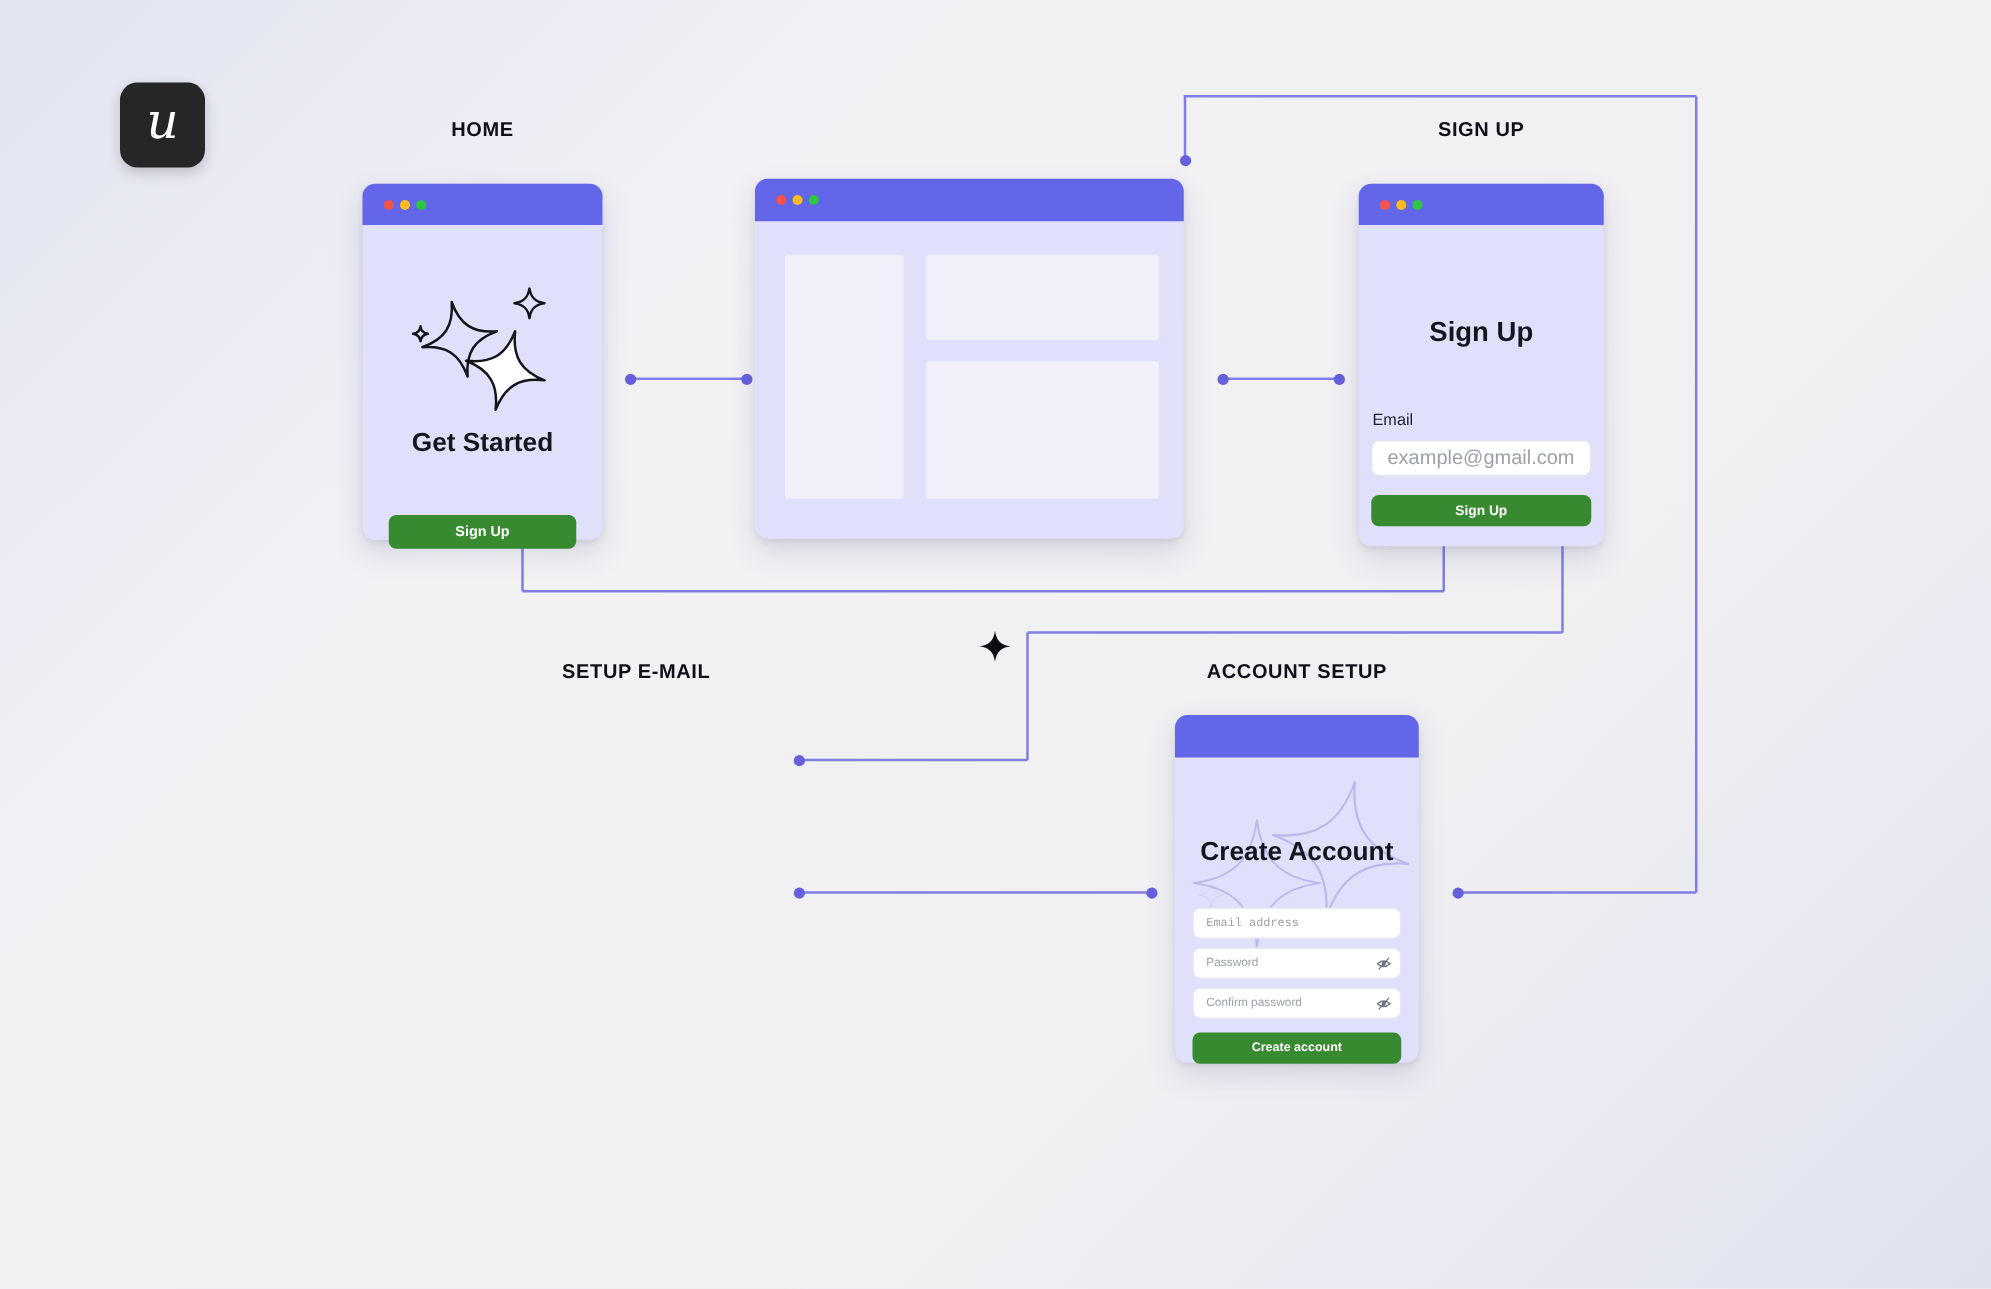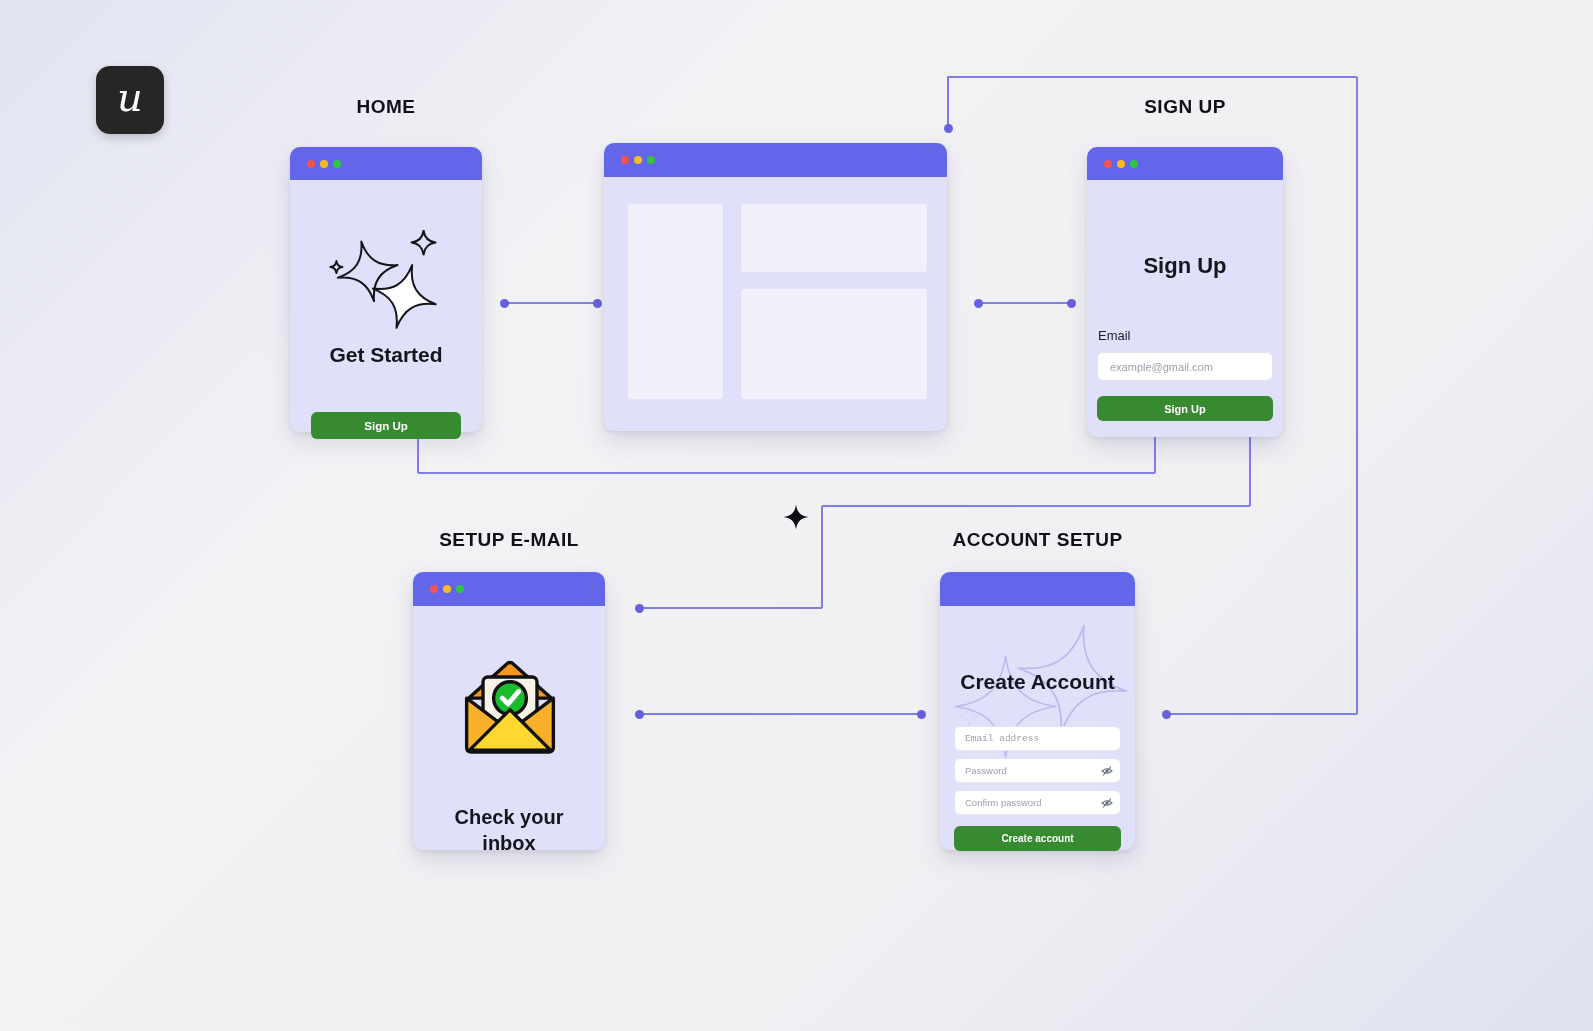--- a/index.html
+++ b/index.html
@@ -17,21 +17,21 @@
     position:absolute;left:96px;top:66px;width:68px;height:68px;
     background:#262626;border-radius:14px;display:flex;align-items:center;justify-content:center;
     box-shadow:0 4px 10px rgba(0,0,0,.18);
   }
   .logo span{
     color:#fff;font-family:"DejaVu Serif",serif;font-style:italic;
     font-size:40px;line-height:1;transform:translateY(-3px);
   }
   
   .flow-title{
-    position:absolute;text-align:center;font-weight:800;font-size:19px;
+    position:absolute;text-align:center;font-weight:800;font-size:16px;
     color:#101018;letter-spacing:.5px;
   }
   
   .window{
     position:absolute;background:#E1E0FB;border-radius:10px;
     box-shadow:0 10px 22px rgba(70,70,130,.17),0 2px 5px rgba(0,0,0,.07);
   }
   .win-header{
     height:33px;background:#6366E8;border-radius:10px 10px 0 0;
     display:flex;align-items:center;gap:5px;padding-left:17px;
@@ -156,45 +156,25 @@
 
   <div class="window" style="left:1087px;top:147px;width:196px;height:290px;">
     <div class="win-header">
       <span class="tdot red"></span>
       <span class="tdot yellow"></span>
       <span class="tdot green"></span>
     </div>
     <div class="win-body">
       <div class="card-heading" style="top:73px;font-size:22px;">Sign Up</div>
       <div class="label-sm" style="left:11px;top:148px;">Email</div>
-      <input class="field" style="left: 10px; top: 172px; width: 176px; height: 29px; font-size: 11px; padding: 0px 12px;" placeholder="example@gmail.com">
+      <input class="field" style="left: 10px; top: 172px; width: 176px; height: 29px; font-size: 16px; padding: 0px 12px;" placeholder="example@gmail.com">
       <button class="btn-green" style="left:10px;top:216px;width:176px;height:25px;font-size:11px;">Sign Up</button>
     </div>
   </div>
 
-  <div class="window" style="left:413px;top:572px;width:192px;height:278px;">
-    <div class="win-header" style="height:34px;">
-      <span class="tdot red"></span>
-      <span class="tdot yellow"></span>
-      <span class="tdot green"></span>
-    </div>
-    <div class="win-body">
-      <svg class="abs" style="left:44px;top:40px;" width="106" height="112" viewBox="0 0 110 112">
-        <g stroke="#111111" stroke-width="3.5" stroke-linejoin="round">
-          <path d="M12 52 L51 17 Q55 13 59 17 L98 52 Z" fill="#F5971B"></path>
-          <rect x="27" y="30" width="56" height="58" rx="5" fill="#F8F3E8"></rect>
-          <circle cx="55" cy="52" r="17" fill="#17BD2D"></circle>
-          <path d="M47 52 L53 58 L64 45" fill="none" stroke="#FFFFFF" stroke-width="5" stroke-linecap="round"></path>
-          <path d="M10 52 L55 86 L100 52 L100 103 Q100 108 95 108 L15 108 Q10 108 10 103 Z" fill="#F9B02B"></path>
-          <path d="M13 106 L55 64 L97 106 Z" fill="#FFD72E"></path>
-        </g>
-      </svg>
-      <div class="card-heading" style="top:198px;font-size:20px;line-height:26px;"><span>Check your</span><br><span>inbox</span></div>
-    </div>
-  </div>
 
   <div class="window" style="left:940px;top:572px;width:195px;height:278px;">
     <div class="win-header" style="height:34px;"></div>
     <div class="win-body">
       <svg class="bg-sparkles" style="left:5px;top:8px;" width="185" height="200" viewBox="0 0 185 200">
         <g fill="none" stroke="#BCB8EE" stroke-width="1.5" stroke-linejoin="round">
           <path transform="translate(8,40) scale(1.05)" d="M50 2 C54 32 68 46 98 50 C68 54 54 68 50 98 C46 68 32 54 2 50 C32 46 46 32 50 2 Z"></path>
           <path transform="translate(70,8) rotate(12 57 57) scale(1.15)" d="M50 2 C54 32 68 46 98 50 C68 54 54 68 50 98 C46 68 32 54 2 50 C32 46 46 32 50 2 Z"></path>
           <path transform="translate(14,92) scale(0.2)" d="M50 2 C54 32 68 46 98 50 C68 54 54 68 50 98 C46 68 32 54 2 50 C32 46 46 32 50 2 Z"></path>
         </g>

